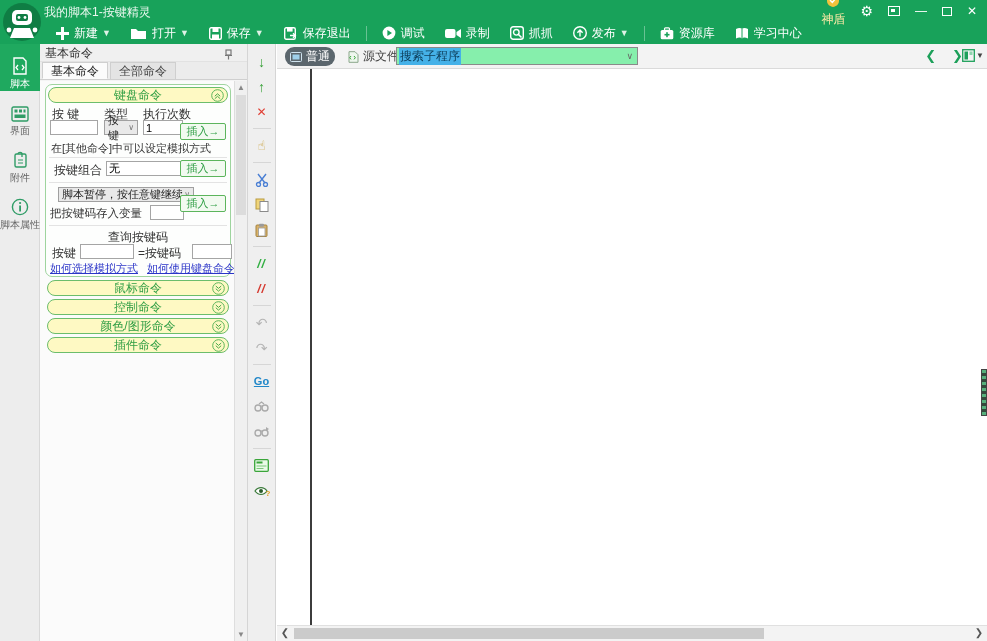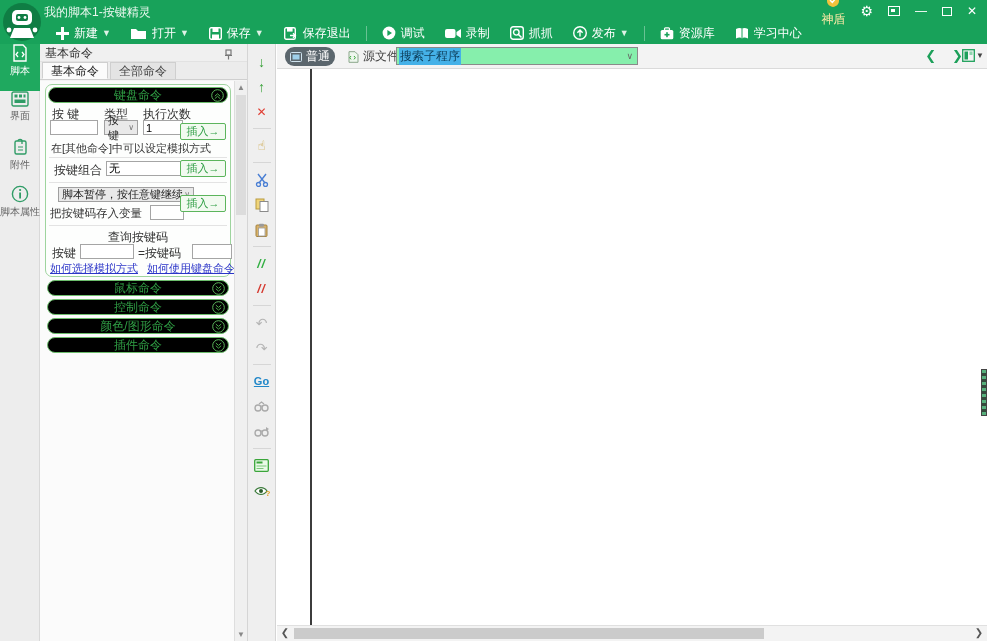--- a/index.html
+++ b/index.html
@@ -20,41 +20,41 @@
   .maxbox { width:10px; height:9px; border:1.5px solid #fff; }
 
   .toolbar { position:absolute; left:48px; top:22px; right:0; height:22px; display:flex; align-items:center; gap:4px; }
   .tbtn { display:flex; align-items:center; gap:5px; color:#fff; font-size:12px; padding:0 8px; height:22px; }
   .tbtn .caret { font-size:9px; color:#dff2e6; margin-left:-1px; }
   .tsep { width:1px; height:15px; background:rgba(255,255,255,.35); margin:0 3px; }
   .ticon svg { display:block; }
 
   
   .sidebar { position:absolute; left:0; top:44px; width:40px; bottom:0; background:#ededed; border-right:1px solid #d9d9d9; }
-  .side-item { position:relative; width:40px; height:47px; display:flex; flex-direction:column; align-items:center; justify-content:flex-start; gap:2px; }
+  .side-item { position:relative; width:40px; height:47px; display:flex; flex-direction:column; align-items:center; justify-content:flex-end; gap:2px; }
   .side-item .lbl { font-size:10px; color:#666; }
   .side-item.active { background:#1fa95f; }
   .side-item.active .lbl { color:#fff; }
   .notch { position:absolute; right:-6px; top:50%; margin-top:-6px; width:0; height:0;
            border-top:6px solid transparent; border-bottom:6px solid transparent; border-left:6px solid #1fa95f; }
 
   
   .panel { position:absolute; left:40px; top:44px; width:207px; bottom:0; background:#f4f4f4; }
   .panel-header { position:absolute; left:0; top:0; right:0; height:18px; background:#f0f0f0; border-bottom:1px solid #e2e2e2; font-size:12px; color:#333; padding-left:5px; line-height:18px; }
   .pin { position:absolute; right:14px; top:3px; }
   .panel-tabs { position:absolute; left:0; top:18px; right:0; height:18px; display:flex; background:#ececec; border-bottom:1px solid #cfcfcf; }
   .ptab { font-size:12px; color:#444; padding:0 8px; line-height:17px; border:1px solid #cfcfcf; border-bottom:none; background:#e4e4e4; margin-left:2px; }
   .ptab.active { background:#fbfbfb; color:#222; border-bottom:1px solid #fbfbfb; }
   .panel-content { position:absolute; left:0; top:37px; width:194px; bottom:0; background:#fbfbfb; }
   .panel-scroll { position:absolute; right:0; top:37px; width:13px; bottom:0; background:#f0f0f0; border-left:1px solid #dedede; }
   .panel-scroll .arr { position:absolute; left:0; width:12px; text-align:center; font-size:8px; color:#888; }
   .panel-scroll .thumb { position:absolute; left:1px; top:14px; width:10px; height:120px; background:#dcdcdc; }
 
   .kb-box { position:relative; margin:3px 3px 2px 5px; height:193px; border:1px solid #9ed49e; border-radius:7px; background:#fdfefd; }
-  .pill { height:16px; border:1px solid #6cbd6c; border-radius:8px; background:#000000; color:#2f9e44; font-size:12px; text-align:center; line-height:15px; position:relative; }
+  .pill { height:16px; border:1px solid #6cbd6c; border-radius:8px; background:#fef9c3; color:#2f9e44; font-size:12px; text-align:center; line-height:15px; position:relative; }
   .pill .chev { position:absolute; right:3px; top:1px; }
   .kb-pill { position:absolute; left:2px; right:2px; top:2px; }
   .flabel { position:absolute; font-size:12px; color:#333; }
   .fin { position:absolute; height:15px; border:1px solid #a5a5a5; background:#fff; font-size:11px; padding:0 2px; font-family:"Liberation Sans",sans-serif; }
   .fsel { position:absolute; height:15px; border:1px solid #a0a0a0; background:#e9e9e9; font-size:11px; color:#222; display:flex; align-items:center; justify-content:space-between; padding:0 3px; }
   .fsel .sarr { font-size:8px; color:#777; }
   .insbtn { position:absolute; width:46px; height:17px; background:#f2faf0; border:1px solid #5cb55c; border-radius:2px; color:#2f9e44; font-size:11px; text-align:center; line-height:15px; }
   .hint { position:absolute; font-size:11px; color:#333; }
   .hline { position:absolute; left:3px; right:3px; height:1px; background:#e3e3e3; }
   .qtitle { position:absolute; left:0; right:0; text-align:center; font-size:12px; color:#333; }

